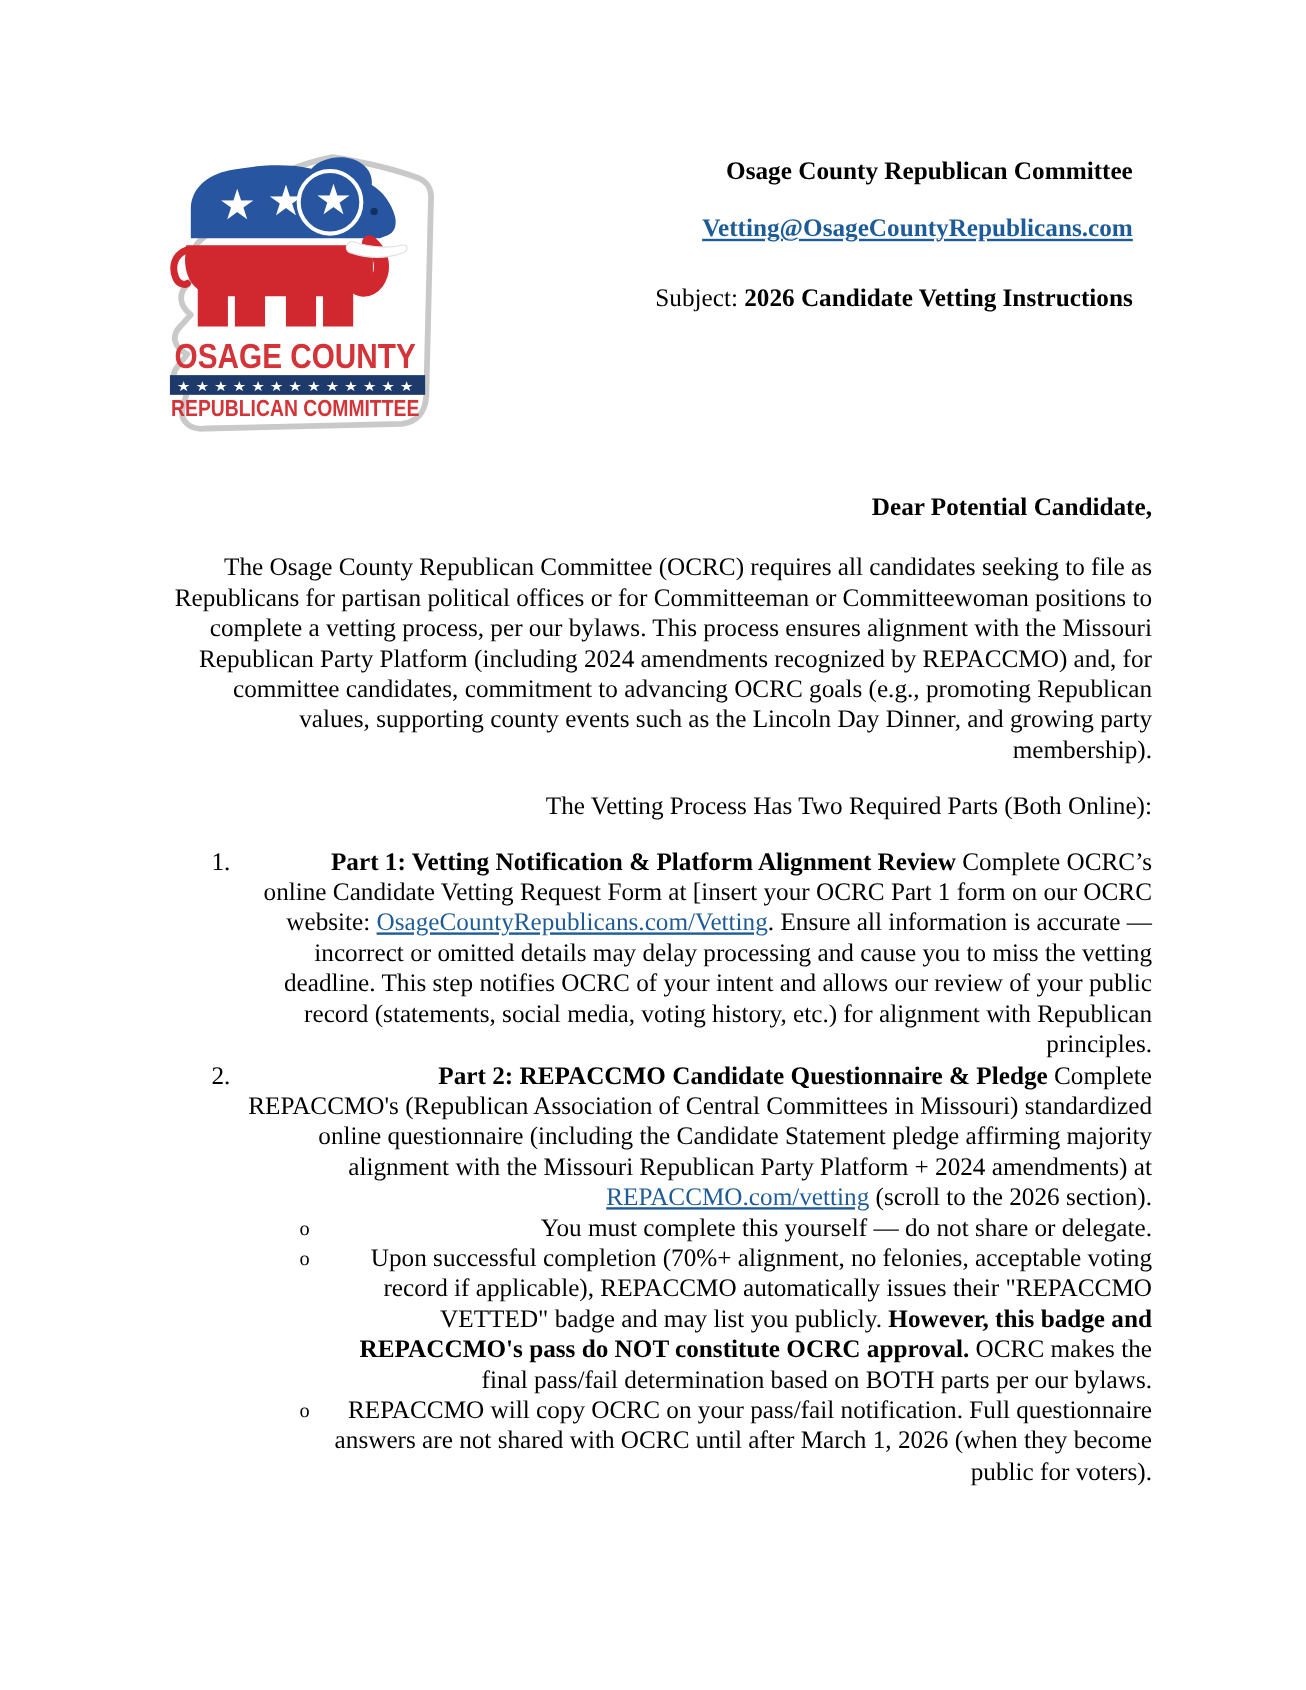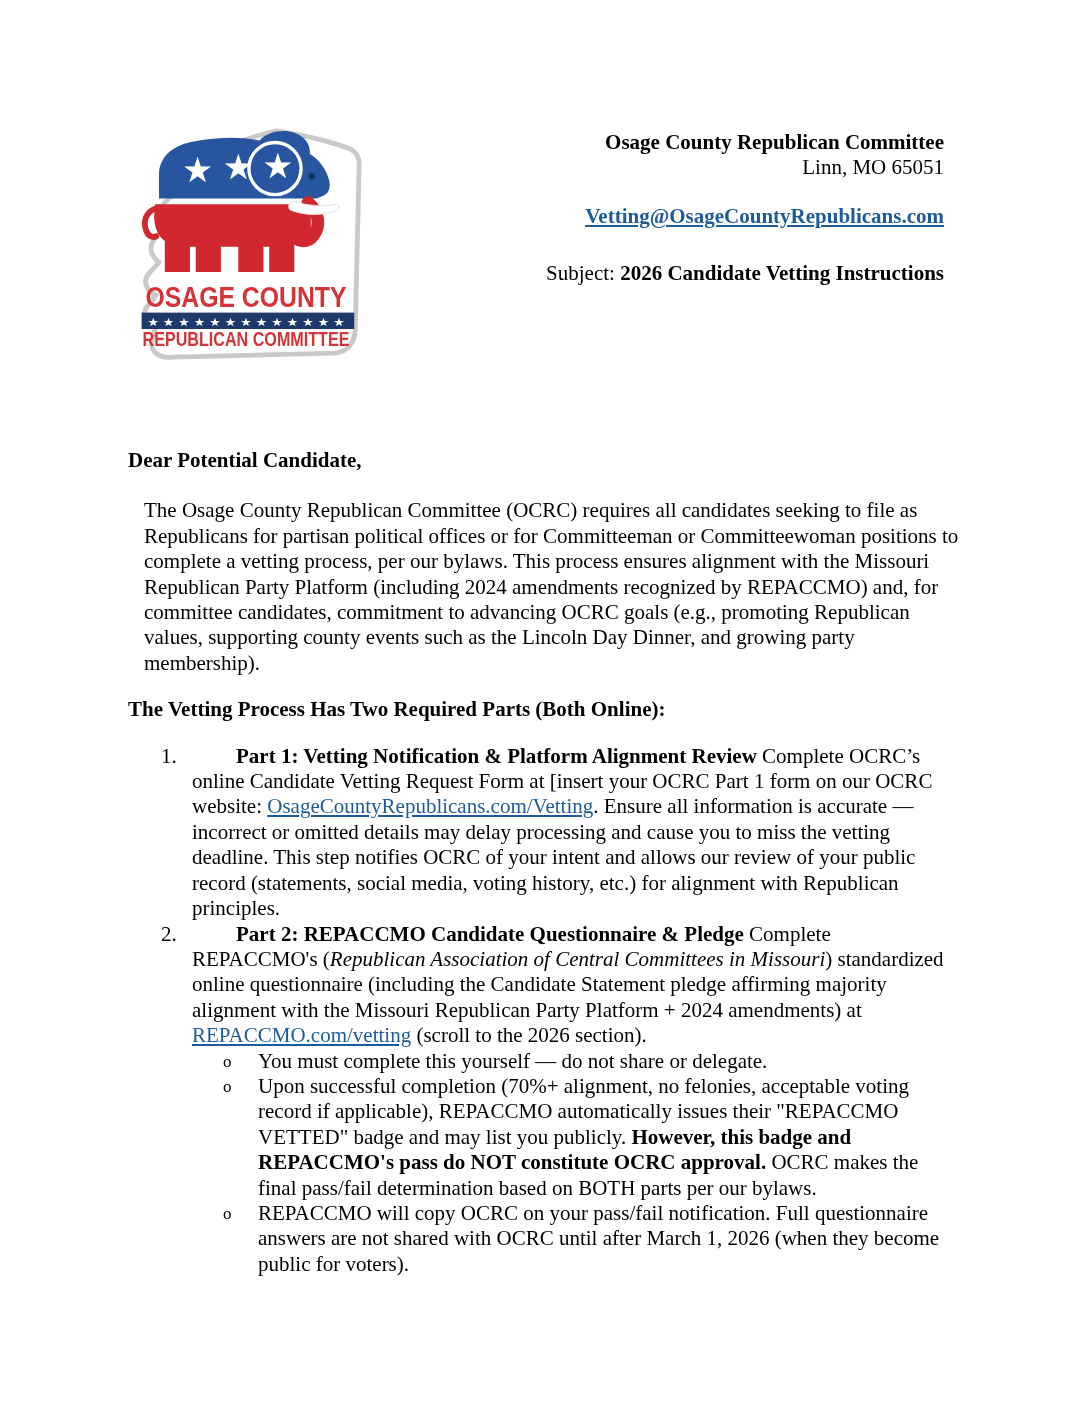--- a/index.html
+++ b/index.html
@@ -36,36 +36,37 @@
   .subject-value { font-weight: bold; }
   a.doc-link {
     color: #1E5C99;
     text-decoration: underline;
     cursor: pointer;
   }
   
   .letter-body {
     position: absolute;
     left: 128px;
-    top: 448px;
+    top: 410px;
     width: 832px;
+    text-align: right;
   }
   .salutation { font-weight: bold; margin: 0 0 25px 0; }
   .intro { margin: 0 0 21px 16px; }
-  .section-heading { font-weight: bold; margin: 0 0 21px 0; }
+  .section-heading { font-weight: normal; margin: 0 0 21px 0; }
   .olist { margin: 0; }
   .oitem { display: flex; }
   .onum {
     flex: 0 0 64px;
     box-sizing: border-box;
     padding-left: 33px;
   }
   .ocontent { flex: 1 1 auto; min-width: 0; }
   .lead { font-weight: bold; margin-left: 44px; }
-  .it { font-style: italic; }
+  .it { }
   .sublist { margin: 0; }
   .subitem { display: flex; }
   .submarker {
     flex: 0 0 66px;
     box-sizing: border-box;
     padding-left: 31px;
     font-size: 17px;
   }
   .subcontent { flex: 1 1 auto; min-width: 0; font-family: Liberation Serif, serif; }
   .bwarn { font-weight: bold; margin-top: 35px; }
@@ -134,21 +135,20 @@
       <text x="120" y="188" font-family="Liberation Sans, sans-serif" font-weight="bold" font-size="30" text-anchor="middle" textLength="208" lengthAdjust="spacingAndGlyphs" fill="#D43438">OSAGE COUNTY</text>
 
       <rect x="12" y="194" width="220" height="17" fill="#1E3A6B"></rect>
       <text x="120" y="207.5" font-family="DejaVu Sans, sans-serif" font-size="11.5" fill="#FFFFFF" text-anchor="middle" textLength="204" lengthAdjust="spacingAndGlyphs">★ ★ ★ ★ ★ ★ ★ ★ ★ ★ ★ ★ ★</text>
       <text x="120" y="229" font-family="Liberation Sans, sans-serif" font-weight="bold" font-size="20" text-anchor="middle" textLength="214" lengthAdjust="spacingAndGlyphs" fill="#D43438">REPUBLICAN COMMITTEE</text>
     </svg>
   </div>
 
   <div class="header-text">
     <div class="org-name">Osage County Republican Committee</div>
-    <div>Linn, MO 65051</div>
     <div class="email-line">
       <a class="doc-link">Vetting@OsageCountyRepublicans.com</a>
     </div>
     <div class="subject-line">
       <span>Subject: </span><span class="subject-value">2026 Candidate Vetting Instructions</span>
     </div>
   </div>
 
   <div class="letter-body">
 

